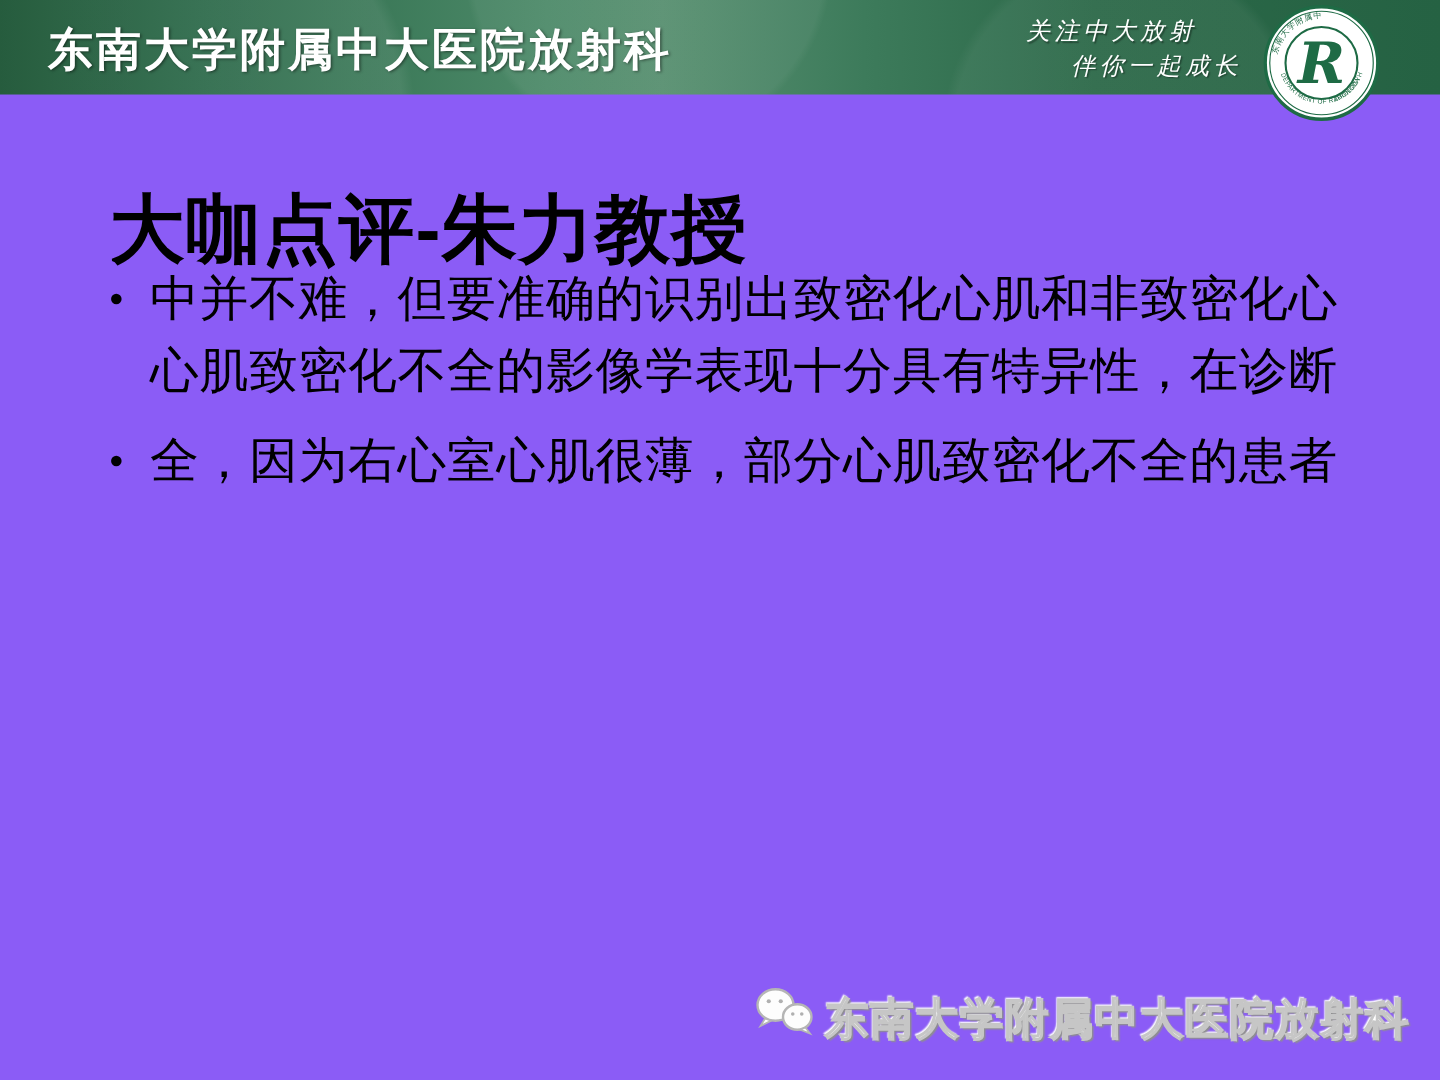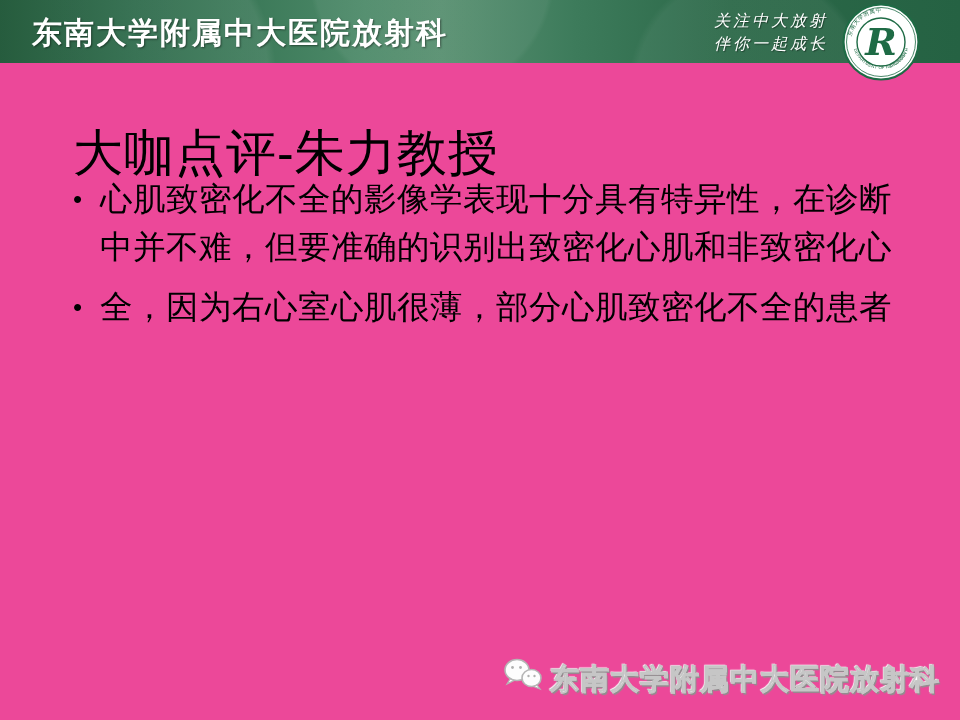--- a/index.html
+++ b/index.html
@@ -5,21 +5,21 @@
   html, body {
     margin: 0; padding: 0;
     width: 960px; height: 720px;
     background: #ffffff;
     font-family: "Liberation Sans", sans-serif;
     overflow: hidden;
   }
   .slide {
     position: relative;
     width: 960px; height: 720px;
-    background: #ec4899;
+    background: #8b5cf6;
   }
   
   .banner {
     position: absolute; top: 0; left: 0;
     width: 960px; height: 63px;
     background: linear-gradient(90deg,
       #16502f 0%, #2a6848 14%, #4d8a69 38%, #578f70 46%,
       #3d7b5b 60%, #2b6848 76%, #256243 100%);
   }
   .banner::after { 
@@ -48,32 +48,32 @@
     font-family: "DejaVu Serif", "Liberation Serif", serif;
     font-style: italic;
     font-weight: normal;
     font-size: 16px;
     line-height: 23px;
     letter-spacing: 3px;
     text-shadow: 1px 1px 1px rgba(0,0,0,0.4);
     z-index: 2;
     white-space: nowrap;
   }
-  .slogan .line2 { }
+  .slogan .line2 { margin-left: 30px; }
   
   .logo {
     position: absolute; left: 842px; top: 3px;
     width: 78px; height: 78px;
     z-index: 3;
   }
   
   .page-title {
     position: absolute; left: 73px; top: 86px;
     font-size: 50px;
-    font-weight: 400;
+    font-weight: 700;
     color: #000000;
     letter-spacing: 1px;
     white-space: nowrap;
   }
   
   .content {
     position: absolute; left: 73px; top: 176px;
     width: 850px;
     color: #000000;
   }
@@ -144,22 +144,22 @@
     </svg>
   </div>
 
   <h1 class="page-title">大咖点评-朱力教授</h1>
 
   <div class="content">
 
     <div class="bullet-item">
       <span class="bullet-marker">•</span>
       <div class="bullet-lines">
+        <div class="bullet-line">中并不难，但要准确的识别出致密化心肌和非致密化心</div>
         <div class="bullet-line">心肌致密化不全的影像学表现十分具有特异性，在诊断</div>
-        <div class="bullet-line">中并不难，但要准确的识别出致密化心肌和非致密化心</div>
       </div>
     </div>
 
     <div class="bullet-item">
       <span class="bullet-marker">•</span>
       <div class="bullet-lines">
         <div class="bullet-line">全，因为右心室心肌很薄，部分心肌致密化不全的患者</div>
       </div>
     </div>
 

